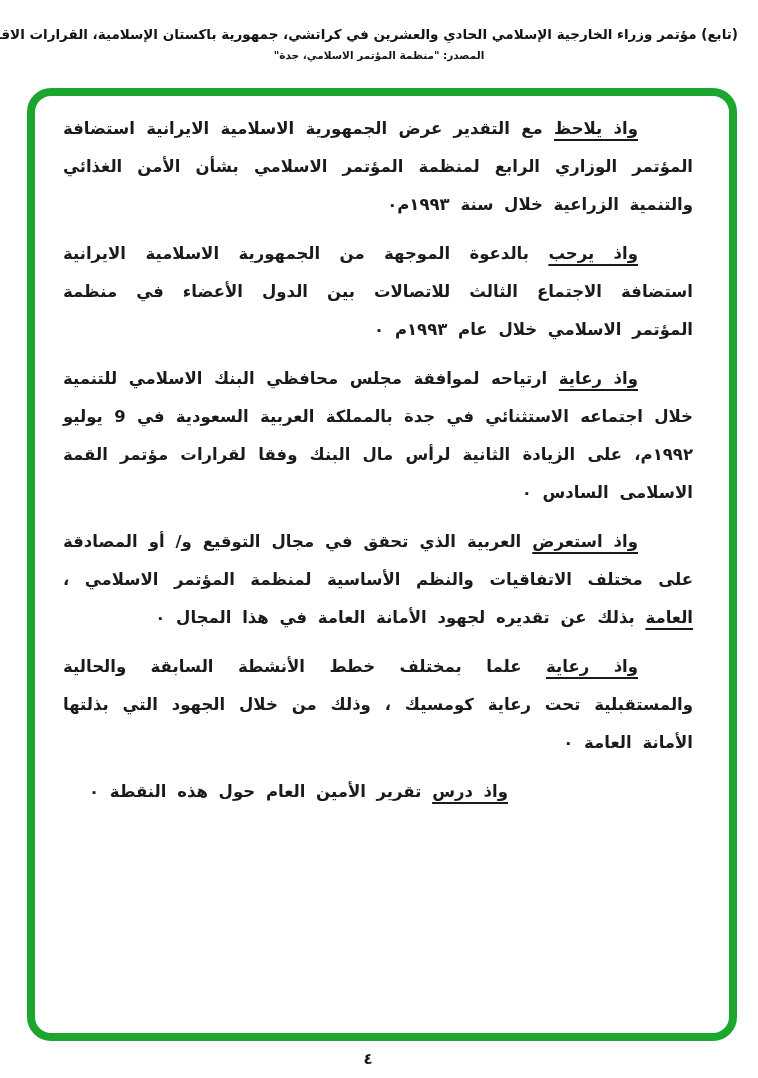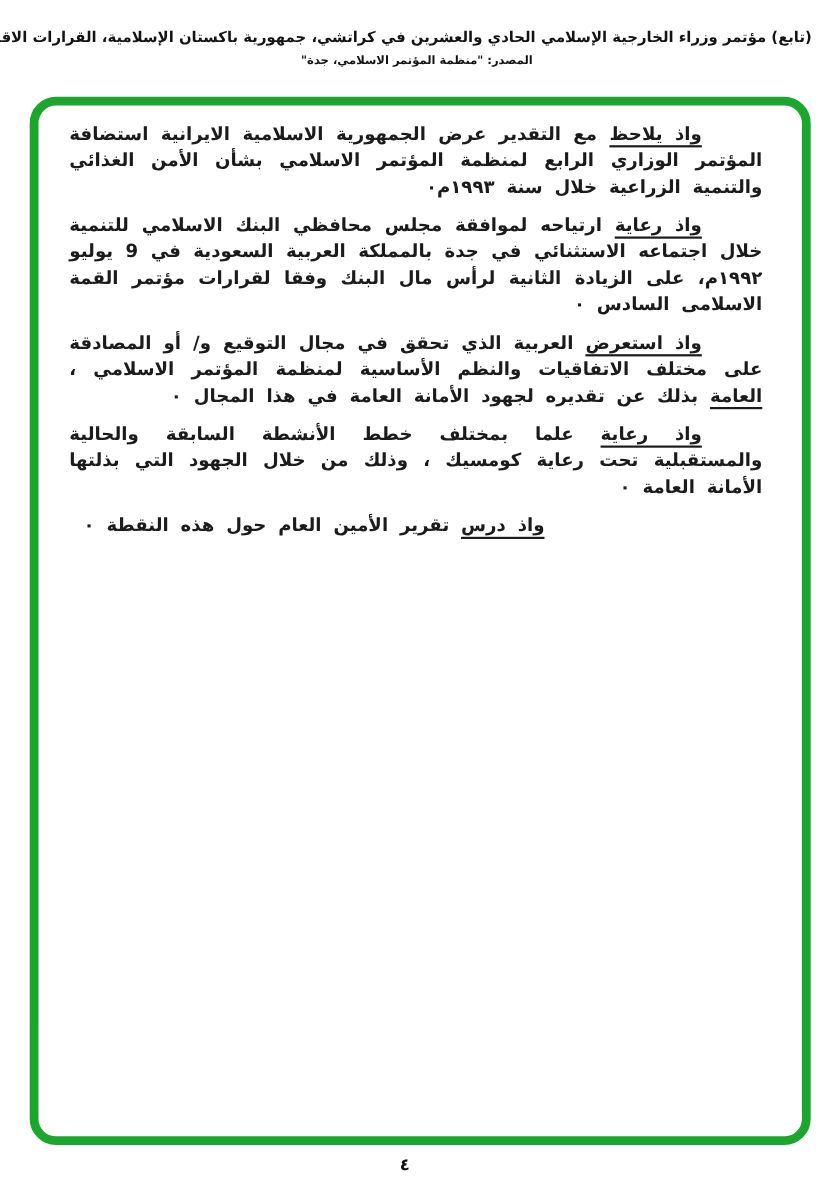--- a/index.html
+++ b/index.html
@@ -55,26 +55,26 @@
     top: 0; left: 0; right: 0; bottom: 0;
     padding: 14px 36px 8px 28px;
     direction: rtl;
     overflow: hidden;
   }
   .para {
     margin: 0 0 11px 0;
     color: #1b1b1b;
     font-size: 16.5px;
     font-weight: bold;
-    line-height: 24px;
+    line-height: 38px;
     text-align: justify;
     text-indent: 55px;
     word-spacing: 5px;
   }
-  .para:last-child { margin-bottom: 0; text-align: center; }
+  .para:last-child { margin-bottom: 0; }
   
   .para-6 {
     text-align: right;
     text-indent: 185px;
   }
   .lead {
     text-decoration: underline;
     text-underline-offset: 5px;
     text-decoration-thickness: 1.5px;
   }
@@ -96,20 +96,21 @@
 <div class="page">
 
   <div class="header">
     <div class="header-line1">(تابع) مؤتمر وزراء الخارجية الإسلامي الحادي والعشرين في كراتشي، جمهورية باكستان الإسلامية، القرارات الاقتصادية، القرار الرقم ١٢/ ٦٠ق</div>
     <div class="header-line2">المصدر: "منظمة المؤتمر الاسلامي، جدة"</div>
   </div>
 
   <div class="frame">
     <div class="doc-body">
         <p class="para para-0"><span class="lead">واذ يلاحظ</span><span class="seg"> مع التقدير عرض الجمهورية الاسلامية الايرانية استضافة المؤتمر الوزاري الرابع لمنظمة المؤتمر الاسلامي بشأن الأمن الغذائي والتنمية الزراعية خلال سنة ١٩٩٣م٠</span></p>
+        <p class="para para-1"><span class="lead">واذ يرحب</span><span class="seg"> بالدعوة الموجهة من الجمهورية الاسلامية الايرانية استضافة الاجتماع الثالث للاتصالات بين الدول الأعضاء في منظمة المؤتمر الاسلامي خلال عام ١٩٩٣م ٠</span></p>
         <p class="para para-2"><span class="lead">واذ رعاية</span><span class="seg"> ارتياحه لموافقة مجلس محافظي البنك الاسلامي للتنمية خلال اجتماعه الاستثنائي في جدة بالمملكة العربية السعودية في 9 يوليو ١٩٩٢م، على الزيادة الثانية لرأس مال البنك وفقا لقرارات مؤتمر القمة الاسلامى السادس ٠</span></p>
         <p class="para para-3"><span class="lead">واذ استعرض</span><span class="seg"> العربية الذي تحقق في مجال التوقيع و/ أو المصادقة على مختلف الاتفاقيات والنظم الأساسية لمنظمة المؤتمر الاسلامي ، </span><span class="lead">العامة</span><span class="seg"> بذلك عن تقديره لجهود الأمانة العامة في هذا المجال ٠</span></p>
         <p class="para para-4"><span class="lead">واذ رعاية</span><span class="seg"> علما بمختلف خطط الأنشطة السابقة والحالية والمستقبلية تحت رعاية كومسيك ، وذلك من خلال الجهود التي بذلتها الأمانة العامة ٠</span></p>
         <p class="para para-6"><span class="lead">واذ درس</span><span class="seg"> تقرير الأمين العام حول هذه النقطة ٠</span></p>
       </div>
   </div>
 
   <div class="page-number">٤</div>
 
 </div>

